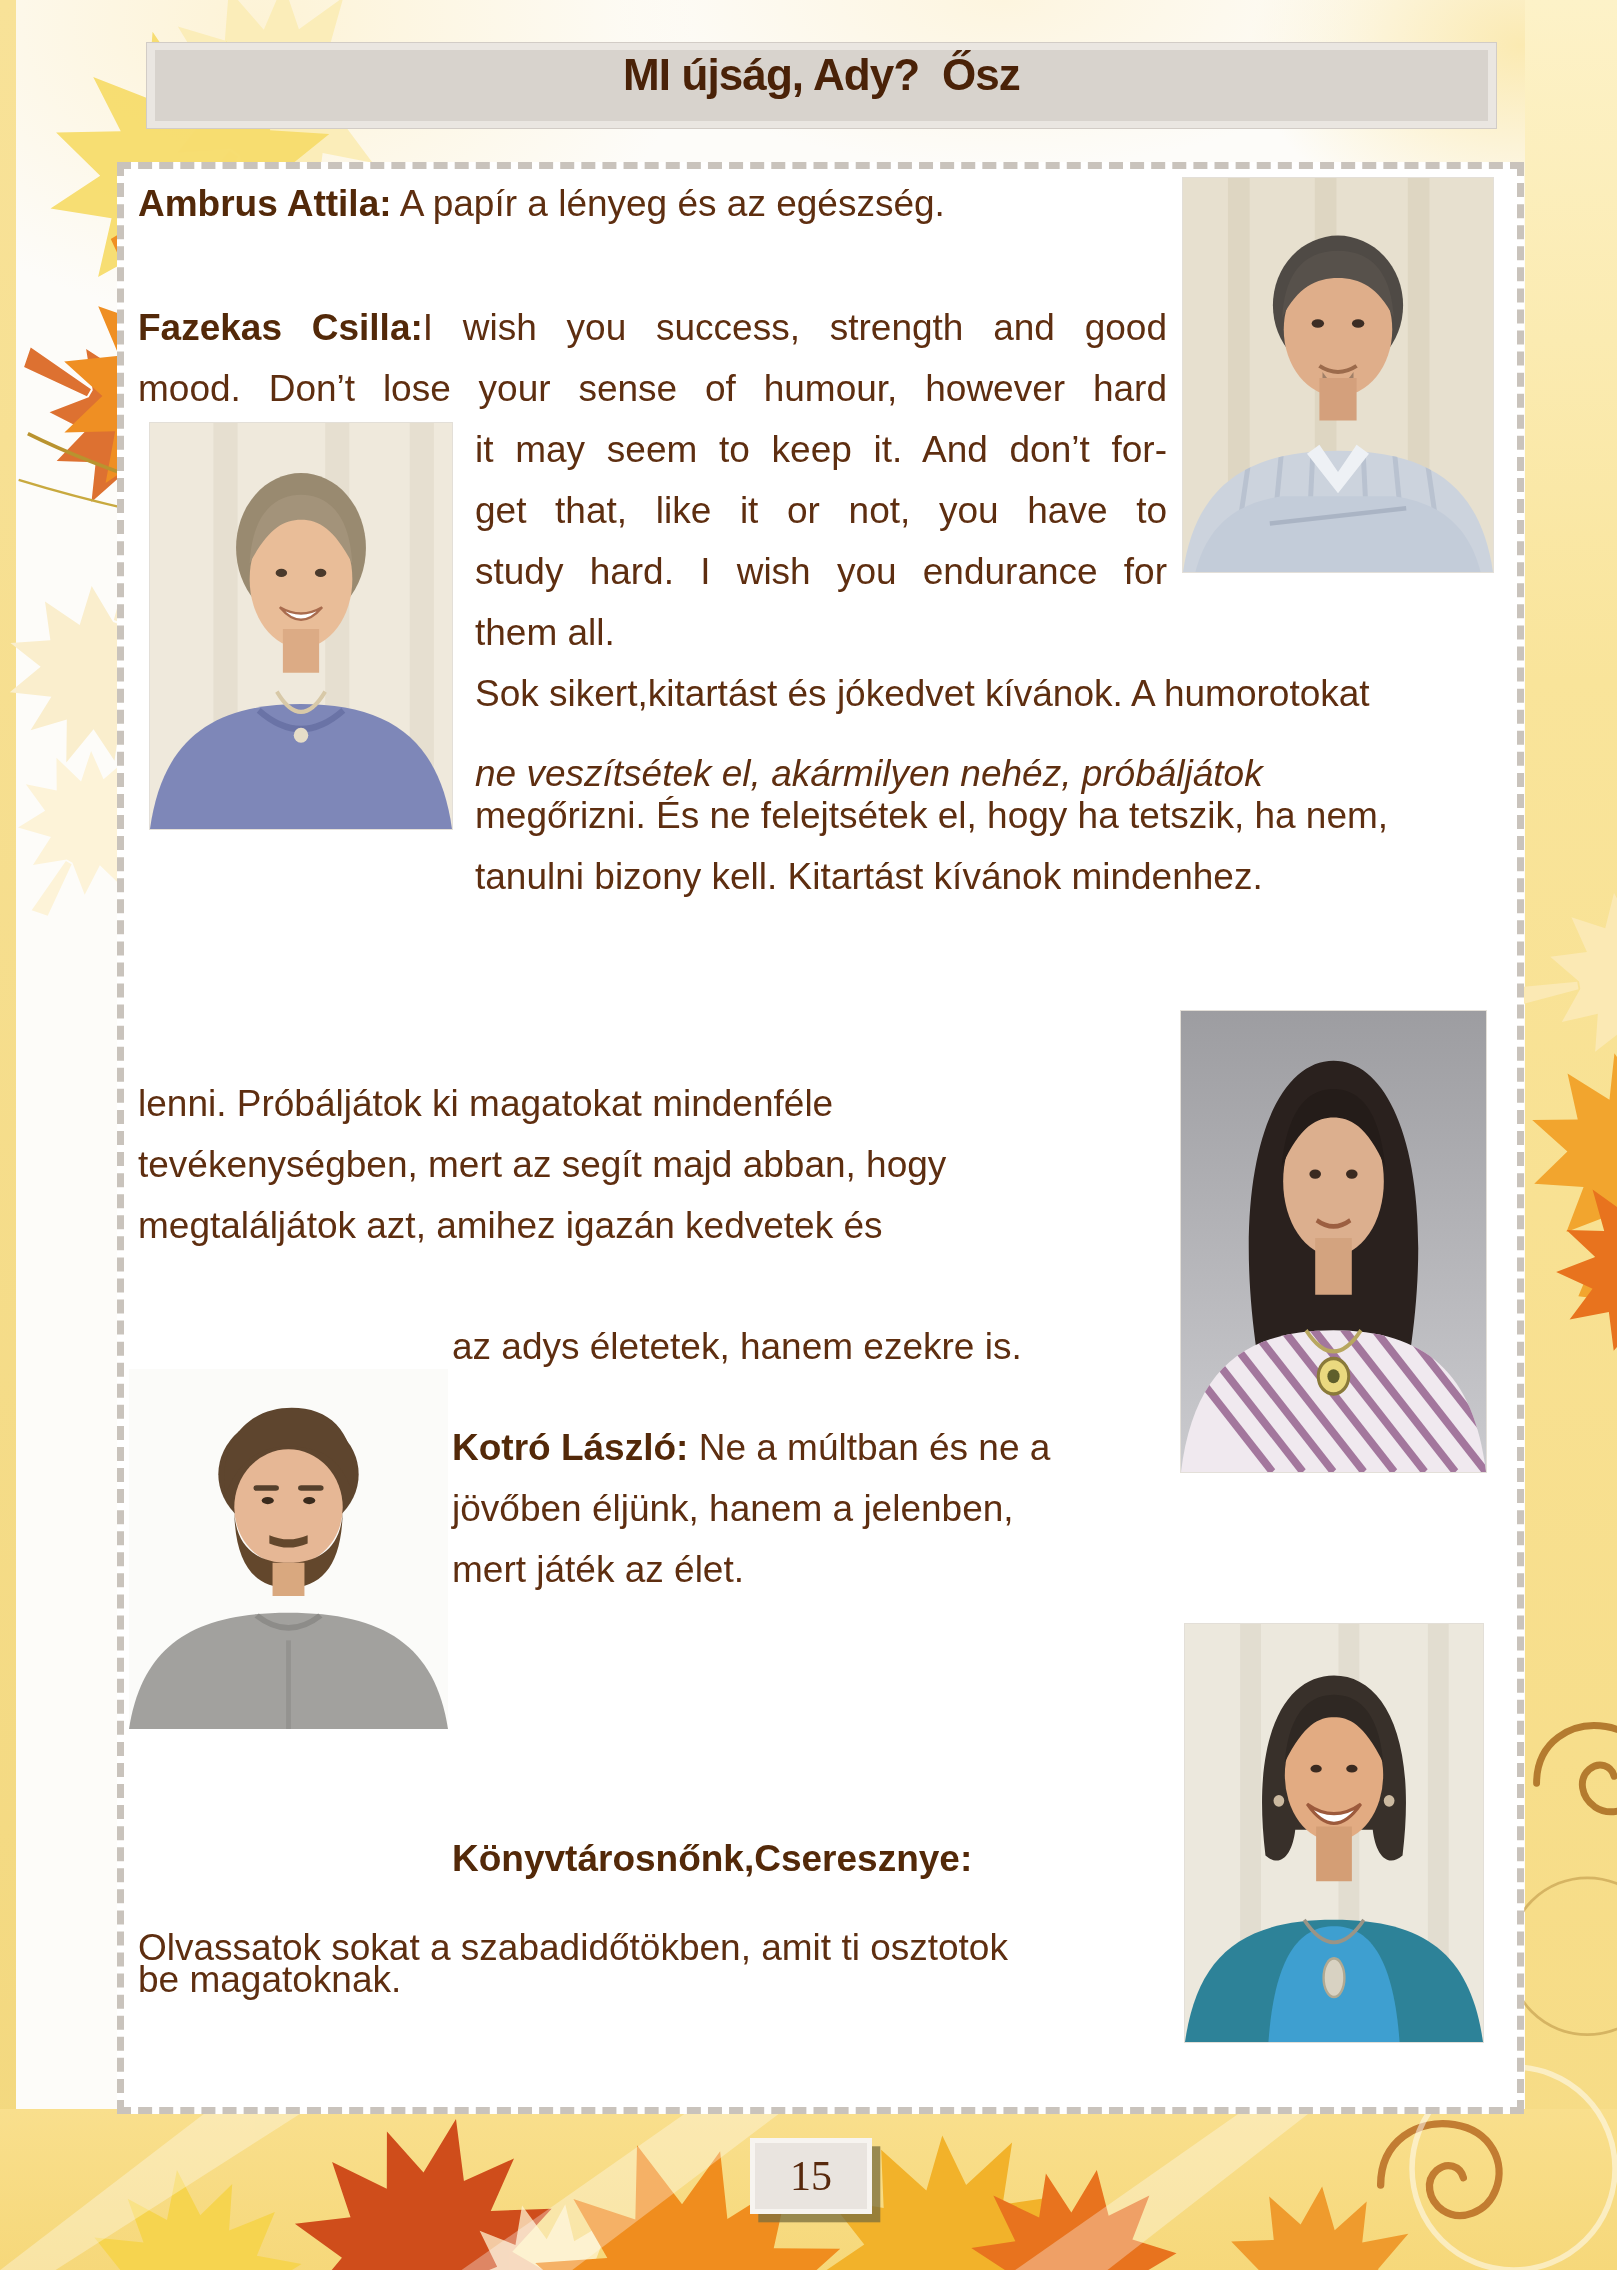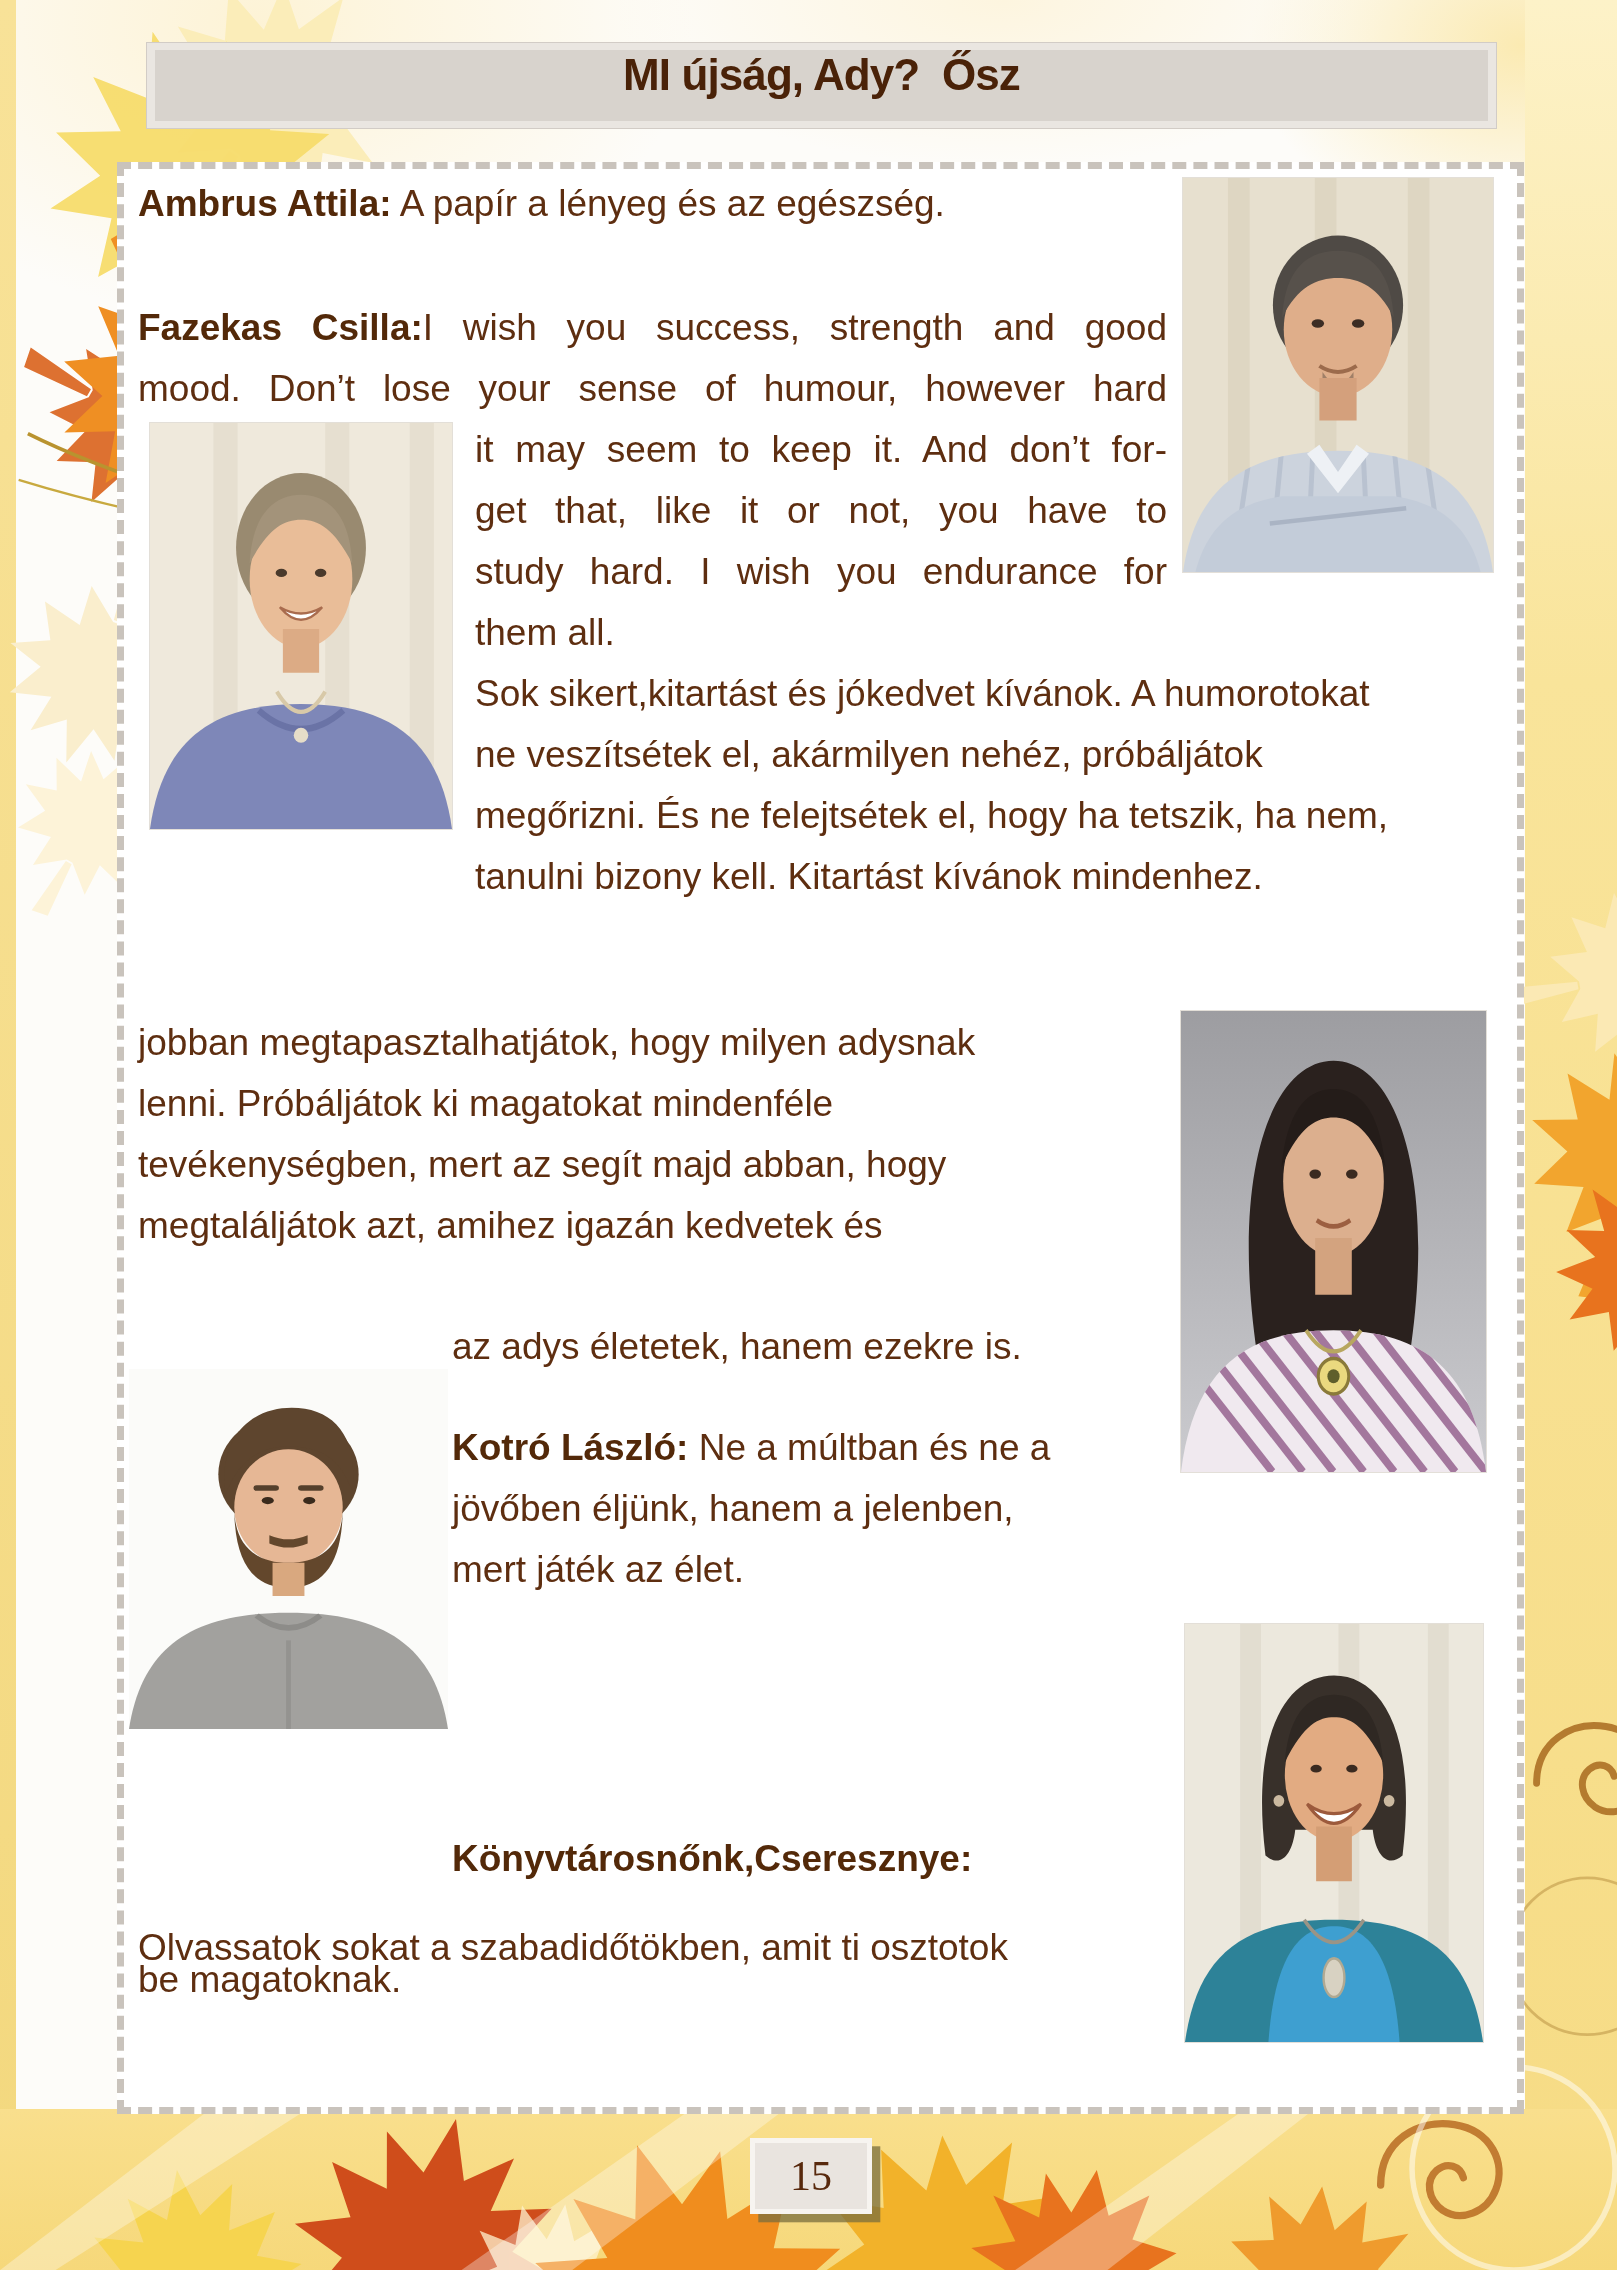--- a/index.html
+++ b/index.html
@@ -234,25 +234,24 @@
 
   <div class="line" style="left:138px;top:182px;"><span class="bname">Ambrus Attila:</span><span> A papír a lényeg és az egészség.</span></div>
 
   <div class="line jline" style="left:138px;top:306px;width:1029px;"><span class="bname">Fazekas Csilla:</span><span>I wish you success, strength and good</span></div>
   <div class="line jline" style="left:138px;top:367px;width:1029px;">mood. Don’t lose your sense of humour, however hard</div>
   <div class="line jline" style="left:475px;top:428px;width:692px;">it may seem to keep it. And don’t for-</div>
   <div class="line jline" style="left:475px;top:489px;width:692px;">get that, like it or not, you have to</div>
   <div class="line jline" style="left:475px;top:550px;width:692px;">study hard. I wish you endurance for</div>
   <div class="line" style="left:475px;top:611px;text-align:right;">them all.</div>
   <div class="line" style="left:475px;top:672px;">Sok sikert,kitartást és jókedvet kívánok. A humorotokat</div>
-  <div class="line" style="left:475px;top:733px;">ne veszítsétek el, akármilyen nehéz, próbáljátok</div>
+  <div class="line" style="left:475px;top:752px;font-style:italic;">ne veszítsétek el, akármilyen nehéz, próbáljátok</div>
   <div class="line" style="left:475px;top:794px;">megőrizni. És ne felejtsétek el, hogy ha tetszik, ha nem,</div>
   <div class="line" style="left:475px;top:855px;">tanulni bizony kell. Kitartást kívánok mindenhez.</div>
 
-  <div class="line" style="left:138px;top:1021px;">jobban megtapasztalhatjátok, hogy milyen adysnak</div>
   <div class="line" style="left:138px;top:1082px;">lenni. Próbáljátok ki magatokat mindenféle</div>
   <div class="line" style="left:138px;top:1143px;">tevékenységben, mert az segít majd abban, hogy</div>
   <div class="line" style="left:138px;top:1204px;">megtaláljátok azt, amihez igazán kedvetek és</div>
   <div class="line" style="left:452px;top:1325px;">az adys életetek, hanem ezekre is.</div>
 
   <div class="line" style="left:452px;top:1426px;"><span class="bname">Kotró László:</span><span> Ne a múltban és ne a</span></div>
   <div class="line" style="left:452px;top:1487px;">jövőben éljünk, hanem a jelenben,</div>
   <div class="line" style="left:452px;top:1548px;">mert játék az élet.</div>
 
   <div class="line" style="left:452px;top:1837px;"><span class="bname">Könyvtárosnőnk,Cseresznye:</span></div>

